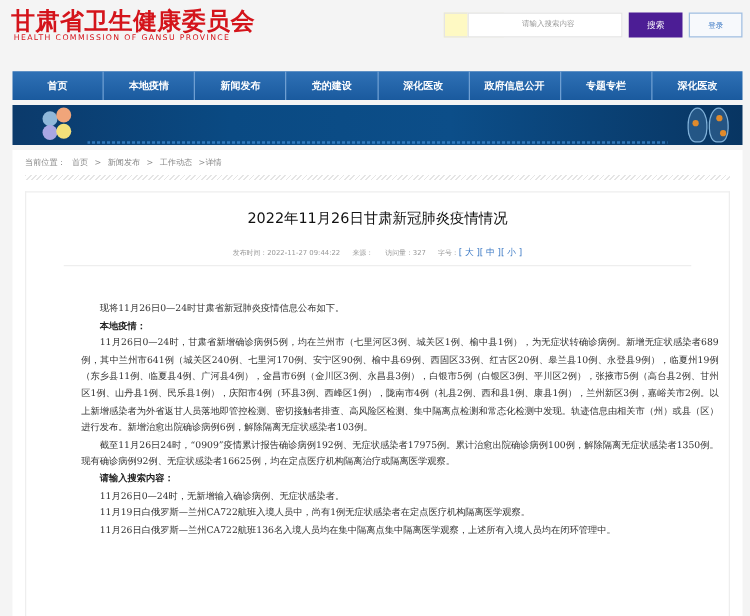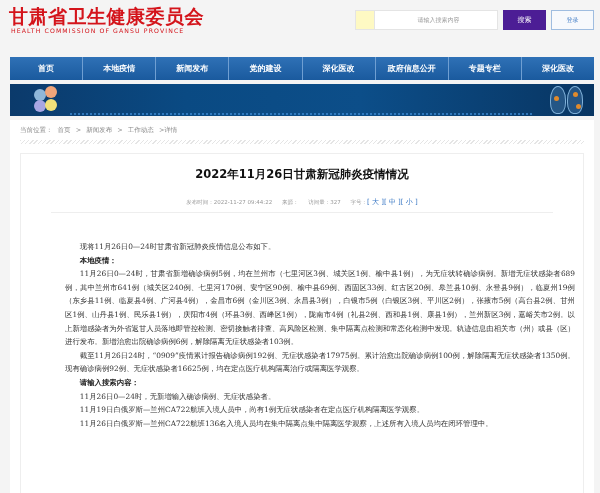--- a/index.html
+++ b/index.html
@@ -28,21 +28,21 @@
   .lungs { position: absolute; right: 8px; top: 0; width: 40px; height: 32px; }
   .lung { position: absolute; top: 2px; width: 16px; height: 28px; border-radius: 50% 50% 40% 40%; border: 1px solid #7fb0d8; background: rgba(90,140,190,0.35); }
   .dot { position: absolute; width: 5px; height: 5px; border-radius: 50%; background: #e08a2c; }
 
   .content { position: absolute; left: 10px; top: 120px; width: 584px; height: 373px; background: #fff; }
   .breadcrumb { position: absolute; left: 10px; top: 6px; font-size: 6.5px; color: #888; white-space: nowrap; }
   .breadcrumb span { margin-right: 3px; }
   .crumb-rule { position: absolute; left: 10px; right: 10px; top: 20px; height: 4px; background: repeating-linear-gradient(135deg, #e5e5e5 0 1px, transparent 1px 3px); }
 
   .article { position: absolute; left: 10px; top: 33px; width: 564px; height: 340px; border: 1px solid #eee; border-bottom: none; }
-  .title { position: absolute; left: 0; right: 0; top: 13px; text-align: center; font-size: 11.5px; font-weight: bold; color: #111; white-space: nowrap; }
+  .title { position: absolute; left: 0; right: 0; top: 13px; text-align: center; font-size: 11.5px; font-weight: normal; color: #111; white-space: nowrap; }
   .meta { position: absolute; left: 0; right: 0; top: 43px; text-align: center; font-size: 5.5px; color: #999; white-space: nowrap; }
   .meta .lbl { margin-left: 8px; }
   .meta .size { color: #3a78c4; font-size: 7px; }
   .meta-rule { position: absolute; left: 30px; right: 30px; top: 58px; height: 1px; background: #eee; }
 
   .body { position: absolute; left: 44px; top: 86px; width: 510px; font-family: "DejaVu Serif", "Liberation Serif", serif; font-size: 7.4px; line-height: 13.6px; color: #333; }
   .body p { text-indent: 2em; text-align: justify; }
   .body p.h { font-weight: bold; color: #222; }
 </style>
 </head>

